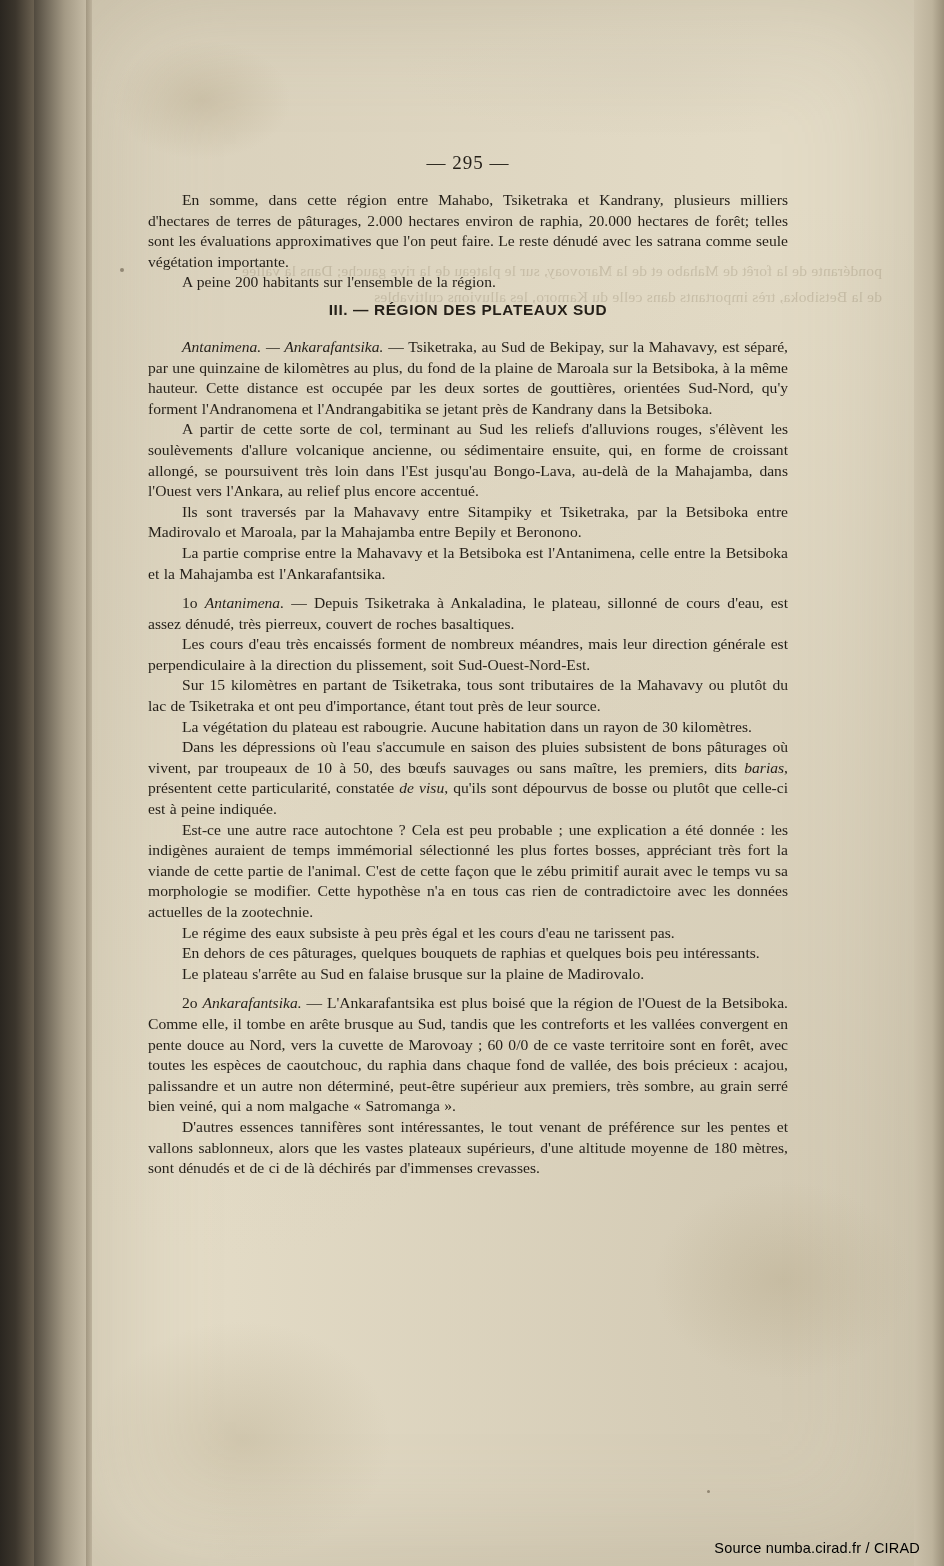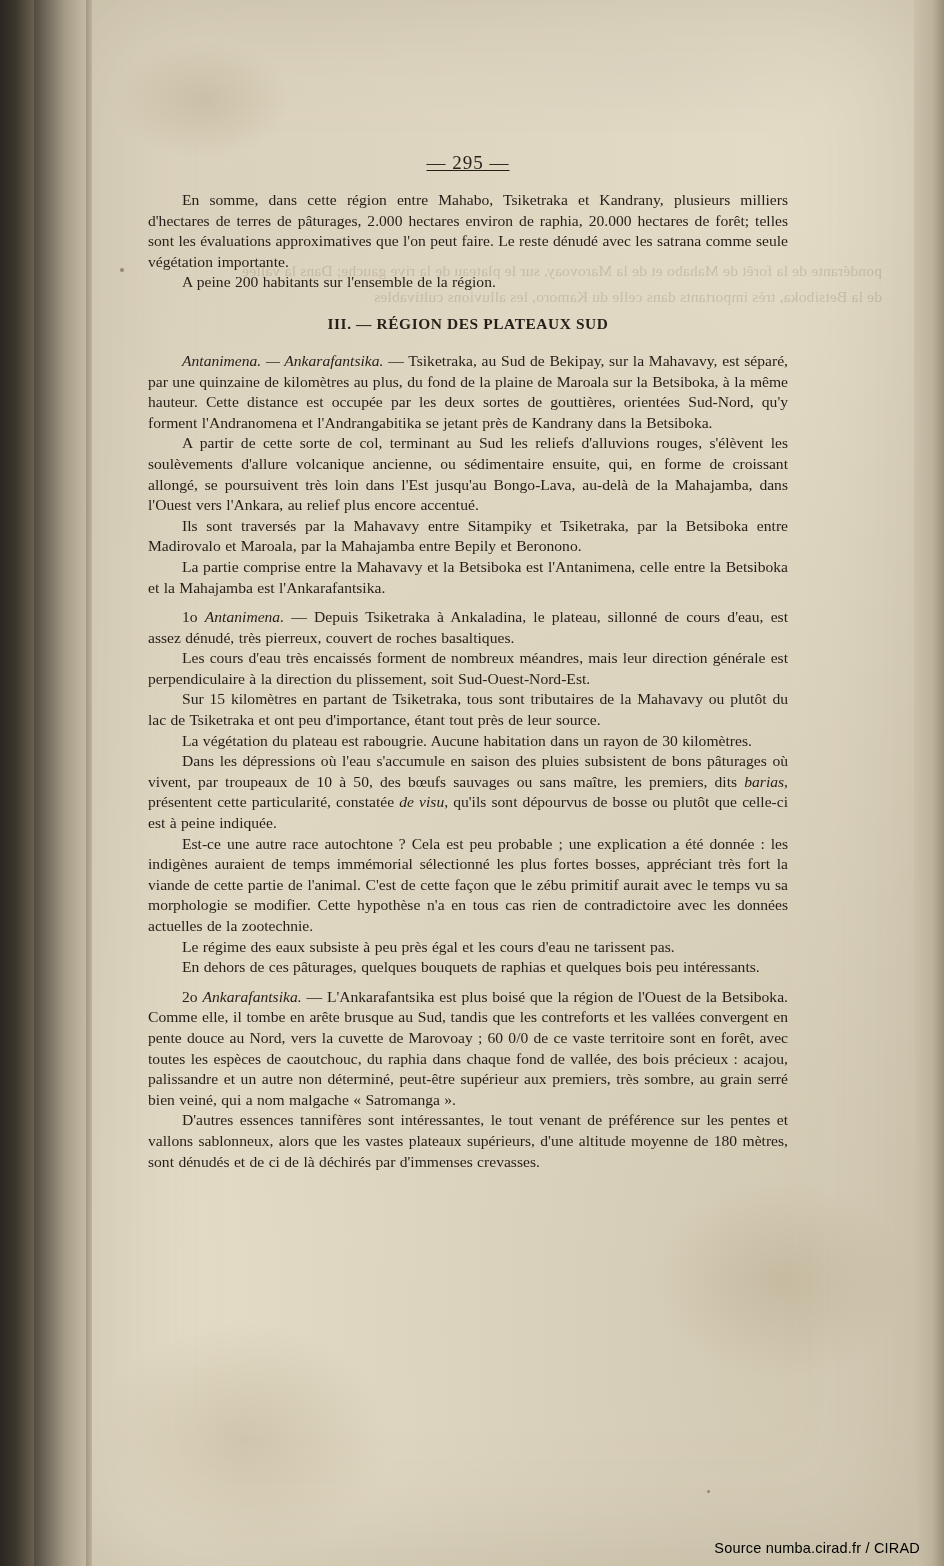--- a/index.html
+++ b/index.html
@@ -94,42 +94,41 @@
     width: 640px;
     color: #241f18;
   }
 
   .folio {
     text-align: center;
     font-size: 19px;
     letter-spacing: 1px;
     margin-bottom: 16px;
     font-family: "Liberation Serif", serif;
-    text-decoration: underline;
   }
 
   p {
     margin: 0;
     text-align: justify;
     text-justify: inter-word;
     font-size: 15.6px;
     line-height: 20.6px;
     text-indent: 34px;
     font-family: "Liberation Serif", serif;
     letter-spacing: 0px;
     word-spacing: .5px;
   }
 
   h2.section {
     text-align: center;
     font-size: 15.4px;
     font-weight: bold;
     letter-spacing: .6px;
-    margin: 22px 0 18px 0;
-    font-family: Liberation Serif, serif;
+    margin: 8px 0 18px 0;
+    font-family: Liberation Sans, sans-serif;
   }
 
   .it { font-style: italic; }
 
   .spacer-sm { height: 9px; }
 
   
   #credit {
     position: absolute;
     right: 24px;
@@ -193,20 +192,21 @@
 
     <p>Les cours d'eau très encaissés forment de nombreux méandres, mais leur direction générale est perpendiculaire à la direction du plissement, soit Sud-Ouest-Nord-Est.</p>
     <p>Sur 15 kilomètres en partant de Tsiketraka, tous sont tributaires de la Mahavavy ou plutôt du lac de Tsiketraka et ont peu d'importance, étant tout près de leur source.</p>
     <p>La végétation du plateau est rabougrie. Aucune habitation dans un rayon de 30 kilomètres.</p>
 
     <p><span>Dans les dépressions où l'eau s'accumule en saison des pluies subsistent de bons pâturages où vivent, par troupeaux de 10 à 50, des bœufs sauvages ou sans maître, les premiers, dits </span><span class="it">barias</span><span>, présentent cette particularité, constatée </span><span class="it">de visu</span><span>, qu'ils sont dépourvus de bosse ou plutôt que celle-ci est à peine indiquée.</span></p>
 
     <p>Est-ce une autre race autochtone ? Cela est peu probable ; une explication a été donnée : les indigènes auraient de temps immémorial sélectionné les plus fortes bosses, appréciant très fort la viande de cette partie de l'animal. C'est de cette façon que le zébu primitif aurait avec le temps vu sa morphologie se modifier. Cette hypothèse n'a en tous cas rien de contradictoire avec les données actuelles de la zootechnie.</p>
     <p>Le régime des eaux subsiste à peu près égal et les cours d'eau ne tarissent pas.</p>
     <p>En dehors de ces pâturages, quelques bouquets de raphias et quelques bois peu intéressants.</p>
+    <p>Le plateau s'arrête au Sud en falaise brusque sur la plaine de Madirovalo.</p>
 
     <div class="spacer-sm"></div>
 
     <p><span>2o </span><span class="it">Ankarafantsika.</span><span> — L'Ankarafantsika est plus boisé que la région de l'Ouest de la Betsiboka. Comme elle, il tombe en arête brusque au Sud, tandis que les contreforts et les vallées convergent en pente douce au Nord, vers la cuvette de Marovoay ;  60 0/0 de ce vaste territoire sont en forêt, avec toutes les espèces de caoutchouc, du raphia dans chaque fond de vallée, des bois précieux : acajou, palissandre et un autre non déterminé, peut-être supérieur aux premiers, très sombre, au grain serré bien veiné, qui a nom malgache « Satromanga ».</span></p>
 
     <p>D'autres essences tannifères sont intéressantes, le tout venant de préférence sur les pentes et vallons sablonneux, alors que les vastes plateaux supérieurs, d'une altitude moyenne de 180 mètres, sont dénudés et de ci de là déchirés par d'immenses crevasses.</p>
 
   </div>
 
   <div id="credit">Source numba.cirad.fr / CIRAD</div>

